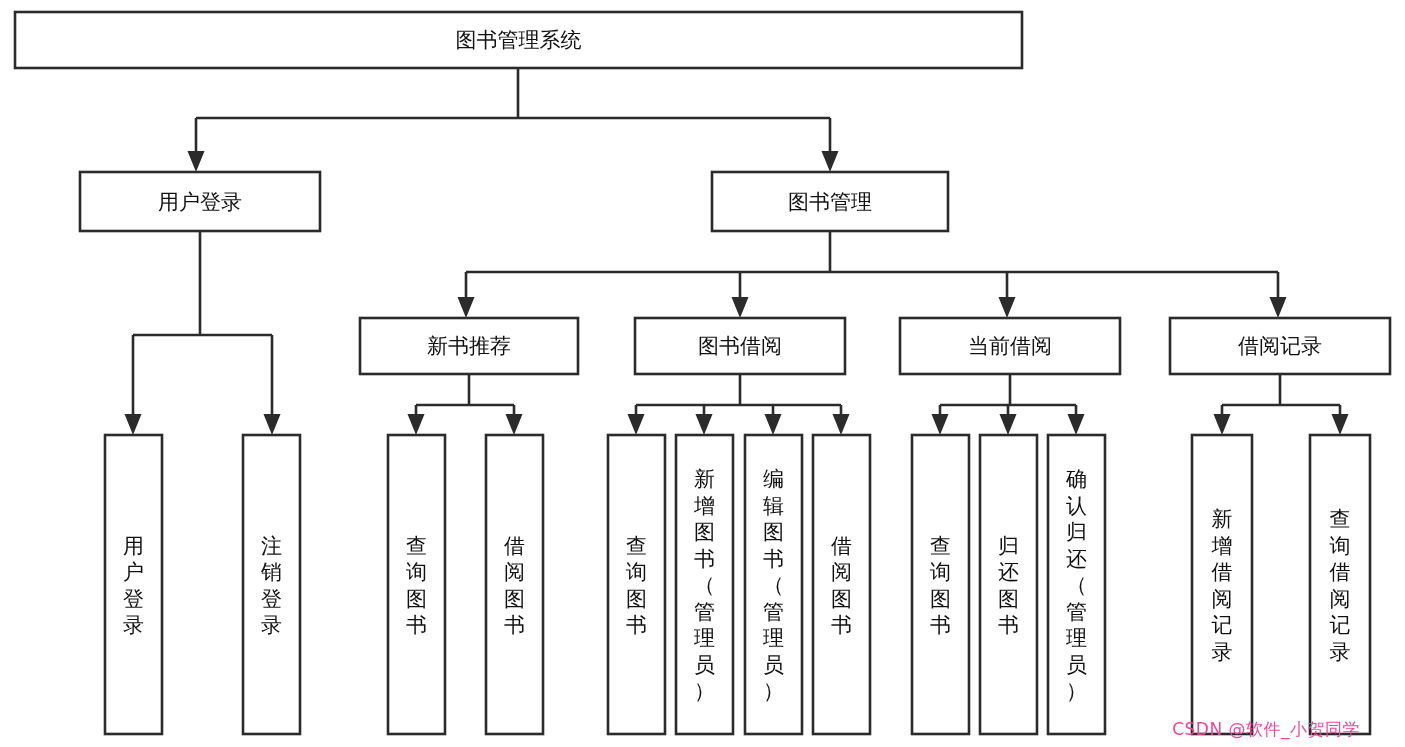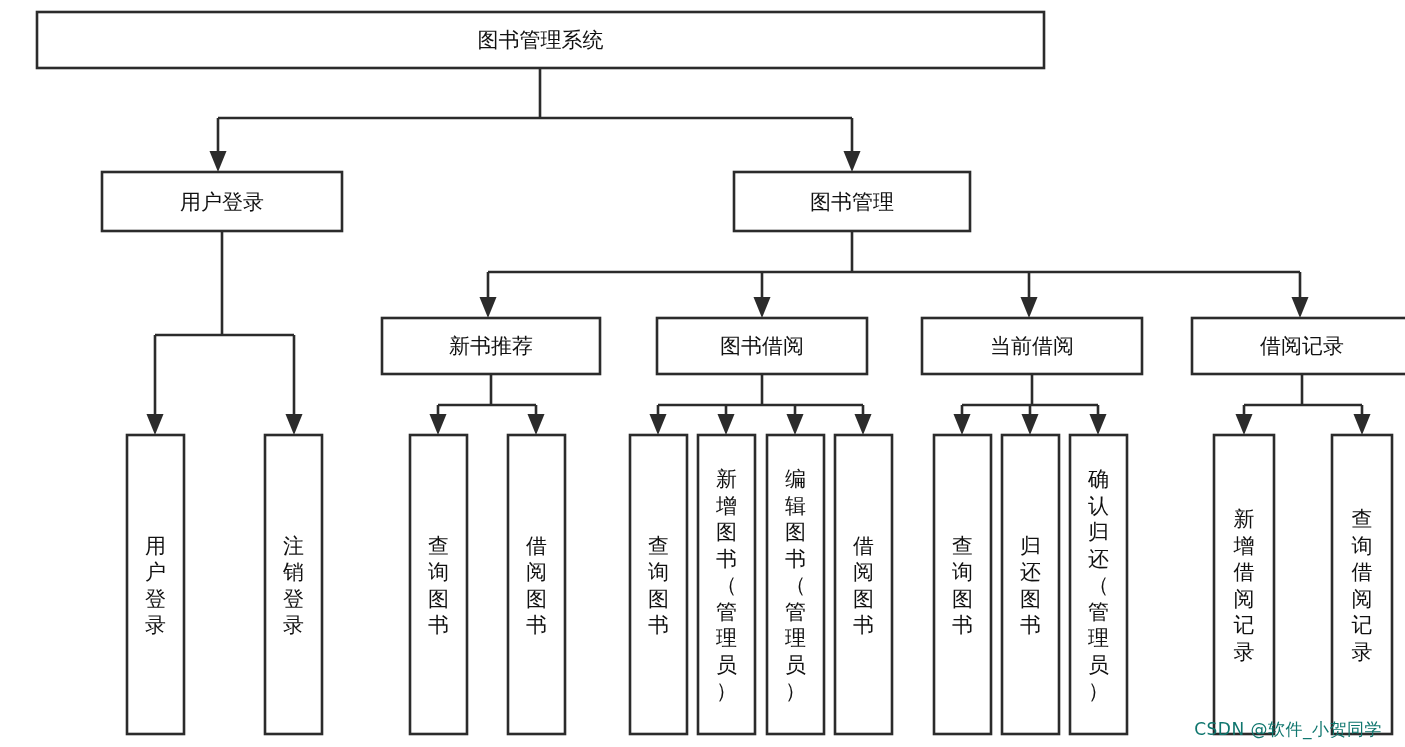--- a/index.html
+++ b/index.html
@@ -11,21 +11,20 @@
     width: 1405px;
     height: 747px;
     font-family: "DejaVu Sans", "Liberation Sans", sans-serif;
     overflow: hidden;
     position: relative;
   }
   #diagram-root {
     position: relative;
     width: 1370px;
     height: 747px;
-    margin-left: 22px;
   }
   svg#flow {
     position: absolute;
     top: 0;
     left: 0;
     width: 1405px;
     height: 747px;
   }
   .node-rect {
     fill: #ffffff;
@@ -54,21 +53,21 @@
     font-size: 21px;
     fill: #111111;
     text-anchor: middle;
   }
   .watermark {
     position: absolute;
     right: 10px;
     bottom: 6px;
     font-family: "DejaVu Sans", "Liberation Sans", sans-serif;
     font-size: 17px;
-    color: #0f766e;
+    color: #ec4899;
     white-space: nowrap;
     letter-spacing: 0.5px;
     pointer-events: none;
   }
 </style>
 </head>
 <body>
 
 <div id="diagram-root">
 

